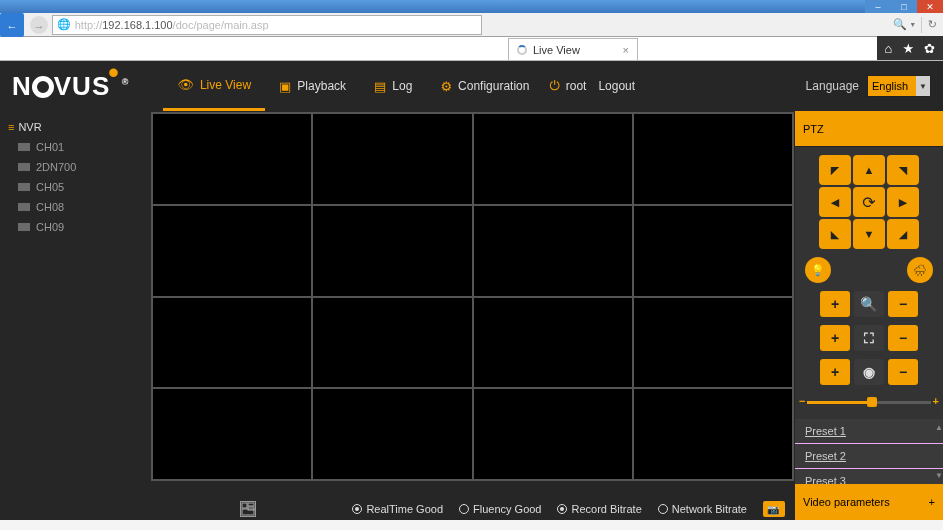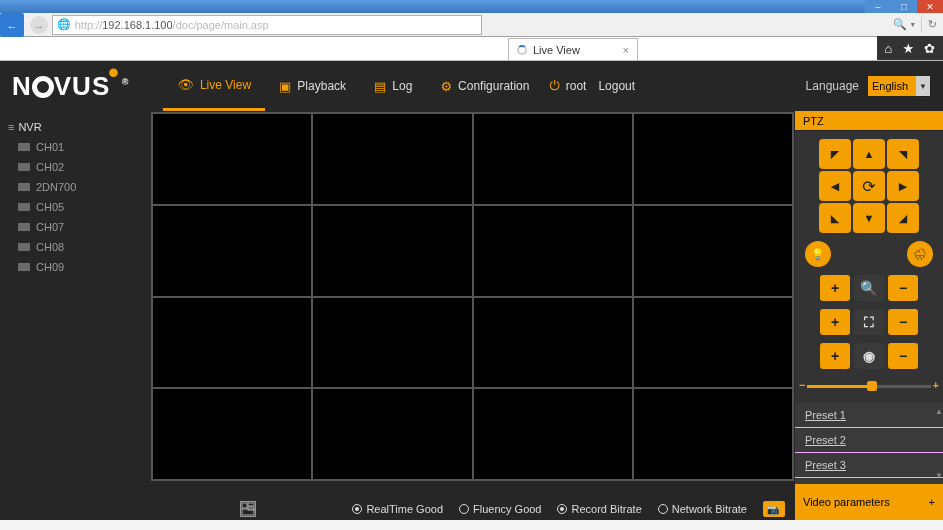--- a/index.html
+++ b/index.html
@@ -48,21 +48,21 @@
   .cell{ border:1px solid #555; }
   .bottombar{ height:22px; background:#262626; display:flex; align-items:center; padding:0 10px; color:#ddd; font-size:11px; gap:16px;}
   .bottombar .left{ margin-right:auto; display:flex; gap:6px; padding-left:80px;}
   .layouticon{ width:16px;height:16px; border:1px solid #999; position:relative;}
   .radiolbl{ display:flex; align-items:center; gap:4px; }
   .radio{ width:10px;height:10px;border:1px solid #ddd;border-radius:50%; display:flex;align-items:center;justify-content:center;}
   .radio.on:after{content:"";width:4px;height:4px;background:#ddd;border-radius:50%;}
   .snap{ width:22px;height:16px;background:#f4a000;border-radius:2px; display:flex;align-items:center;justify-content:center;color:#000;font-size:10px;}
   
   .ptz{ width:148px; background:#333; display:flex; flex-direction:column; font-size:11px; color:#ddd; }
-  .ptz-head{ background:#f4a000; color:#000; height:20px; display:flex; align-items:center; padding:9px 8px; border-bottom:1px solid #222;}
+  .ptz-head{ background:#f4a000; color:#000; height:36px; display:flex; align-items:center; padding:9px 8px; border-bottom:1px solid #222;}
   .ptz-body{ padding:8px; display:flex; flex-direction:column; gap:8px; }
   .dpad{ display:grid; grid-template-columns:repeat(3,32px); grid-template-rows:repeat(3,30px); gap:2px; justify-content:center;}
   .dbtn{ background:#f4a000; border-radius:4px; display:flex; align-items:center; justify-content:center; color:#222; font-size:11px; cursor:pointer;}
   .dbtn.center{ font-size:16px; }
   .rowicons{ display:flex; justify-content:space-between; padding:0 2px;}
   .circ{ width:26px;height:26px;border-radius:50%; background:#f4a000; display:flex;align-items:center;justify-content:center; color:#222; cursor:pointer;}
   .ctrlrow{ display:flex; gap:4px; justify-content:center;}
   .sq{ width:30px;height:26px;background:#f4a000;border-radius:3px;display:flex;align-items:center;justify-content:center;color:#222;font-size:14px;font-weight:bold;cursor:pointer;}
   .sq.mid{ background:#3a3a3a; color:#ddd; }
   .slider{ position:relative; height:14px; margin:2px 4px; }
@@ -162,33 +162,25 @@
     <div class="treehead">
       <span class="bars">≡</span>
       <span>NVR</span>
     </div>
     <div class="chan">
         <span class="cam"></span>
         <span>CH01</span>
       </div>
     <div class="chan">
         <span class="cam"></span>
-        <span>CH02</span>
-      </div>
-    <div class="chan">
-        <span class="cam"></span>
         <span>2DN700</span>
       </div>
     <div class="chan">
         <span class="cam"></span>
         <span>CH05</span>
-      </div>
-    <div class="chan">
-        <span class="cam"></span>
-        <span>CH07</span>
       </div>
     <div class="chan">
         <span class="cam"></span>
         <span>CH08</span>
       </div>
     <div class="chan">
         <span class="cam"></span>
         <span>CH09</span>
       </div>
   </div>

